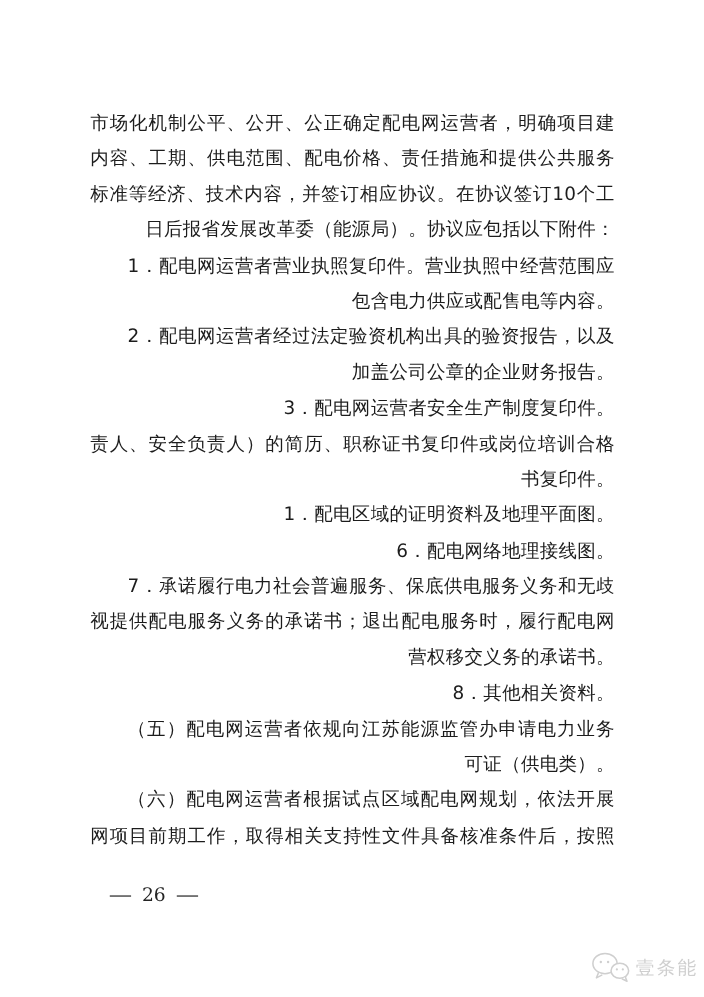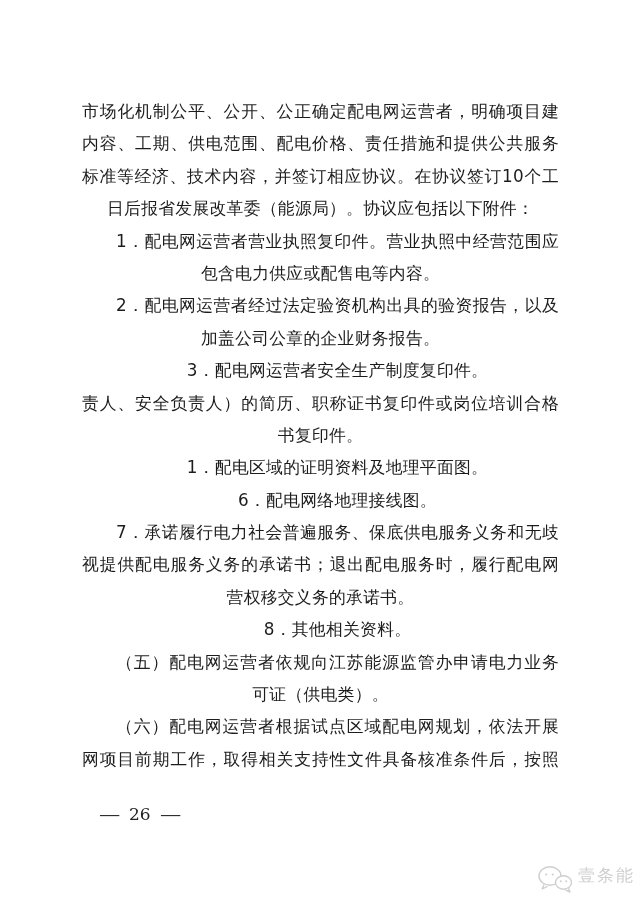--- a/index.html
+++ b/index.html
@@ -15,21 +15,21 @@
   .text-block {
     position: absolute;
     left: 82px; top: 95px;
     width: 477px;
   }
   .line {
     font-size: 16.8px;
     line-height: 32.4px;
     height: 32.4px;
     overflow: hidden;
-    text-align: center;
+    text-align: right;
     white-space: normal;
     letter-spacing: 0.3px;
   }
   .line.fill {
     text-align: justify;
     text-align-last: justify;
     text-justify: inter-character;
   }
   .line.indent { padding-left: 34px; }
   .footer {
@@ -43,21 +43,21 @@
     color: #242424;
   }
   .footer .dash {
     display: inline-block;
     transform: scaleX(1.25);
   }
   .watermark {
     position: absolute;
     right: 5px; bottom: 12px;
     display: flex;
-    align-items: flex-start;
+    align-items: center;
     gap: 5px;
     color: #cfcfcf;
   }
   .wm-icon { display: inline-flex; }
   .wm-text {
     font-size: 17px;
     letter-spacing: 2px;
     color: #cfcfcf;
     font-family: "DejaVu Sans", sans-serif;
   }

